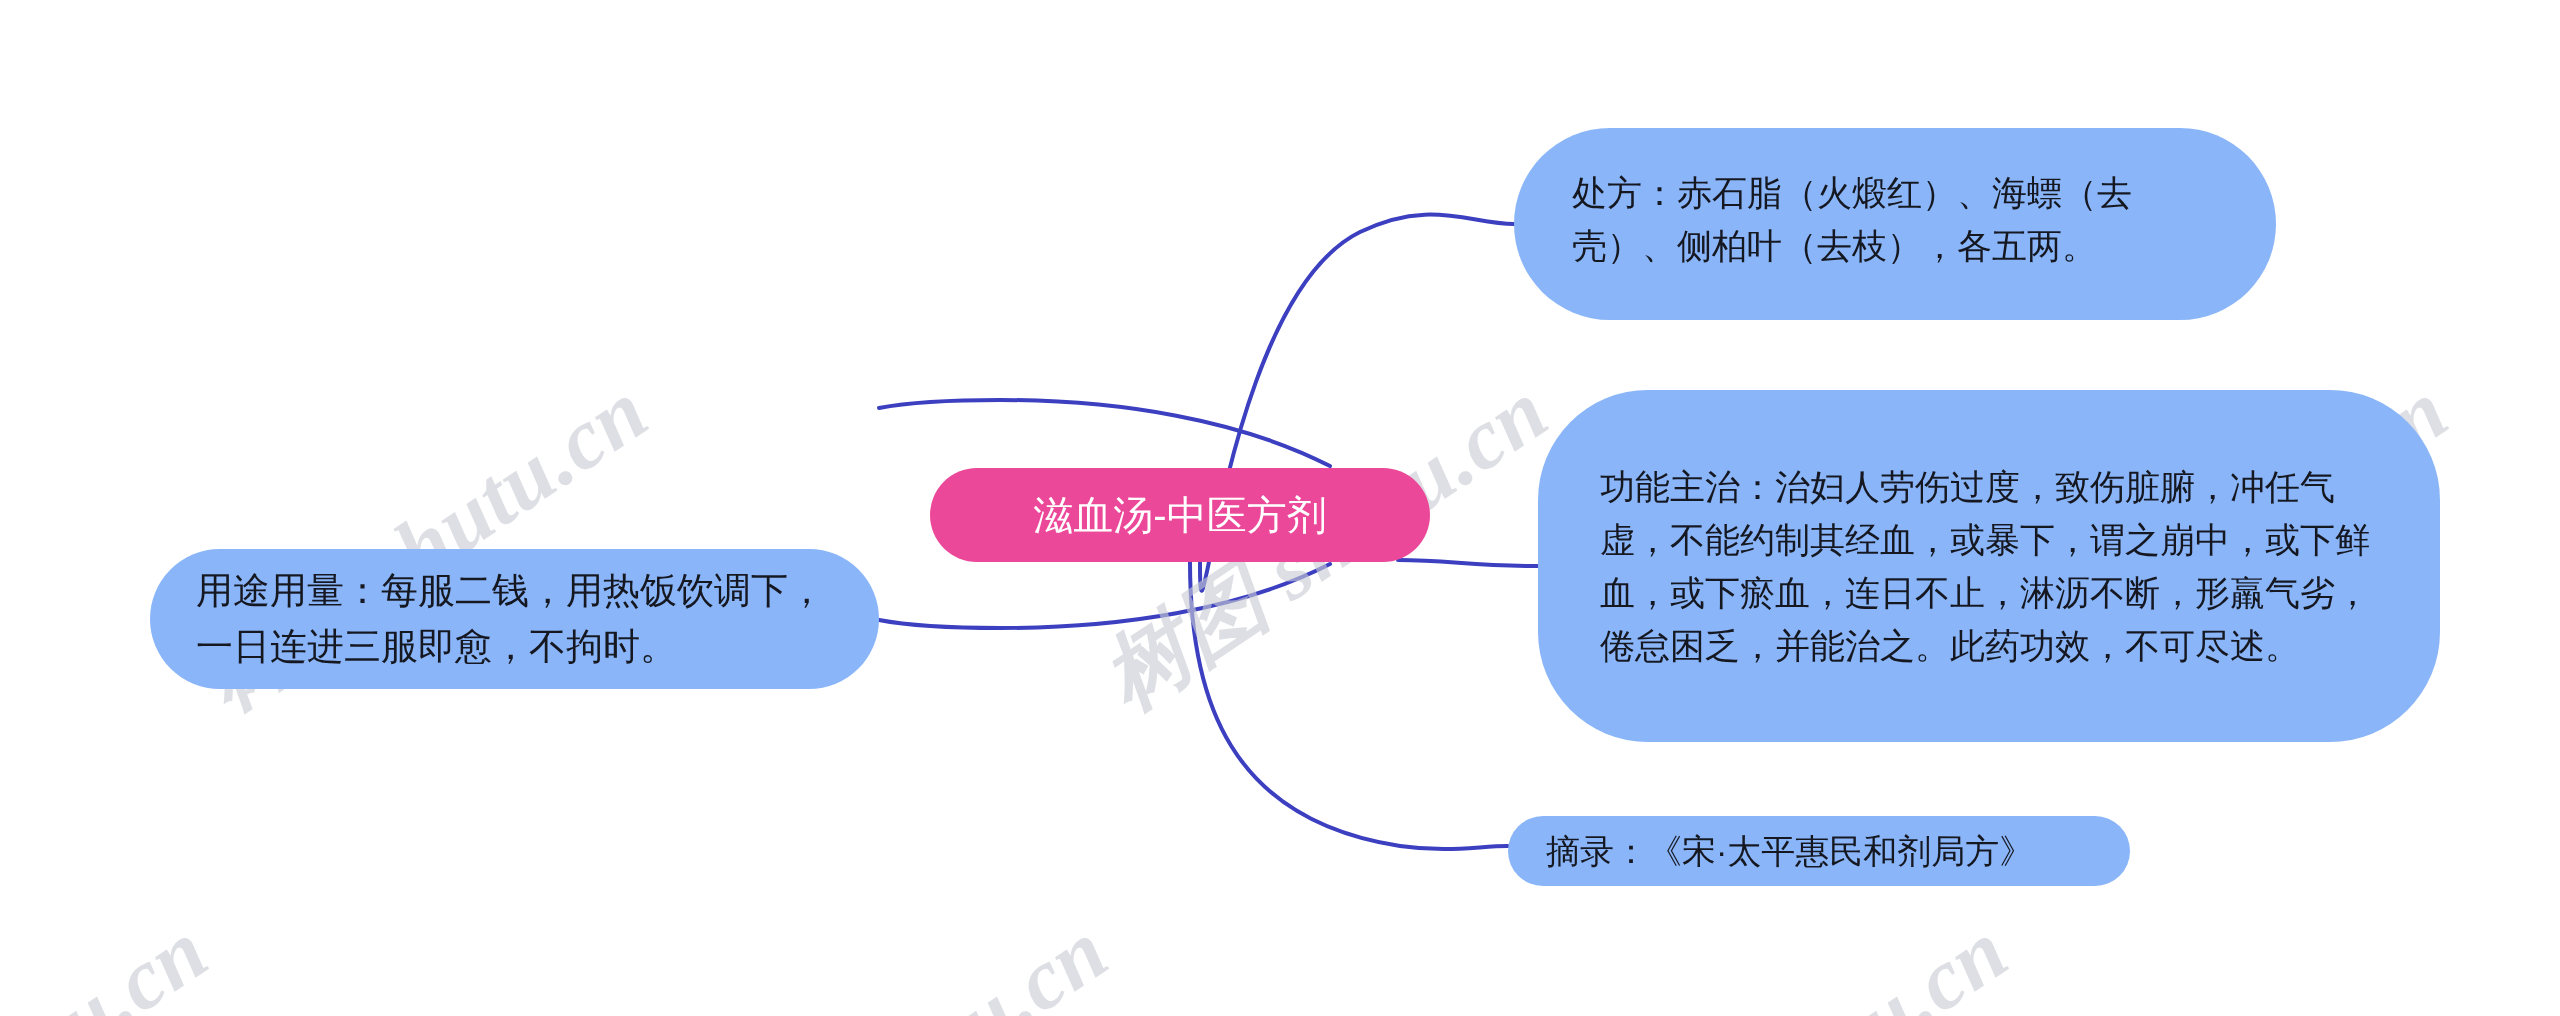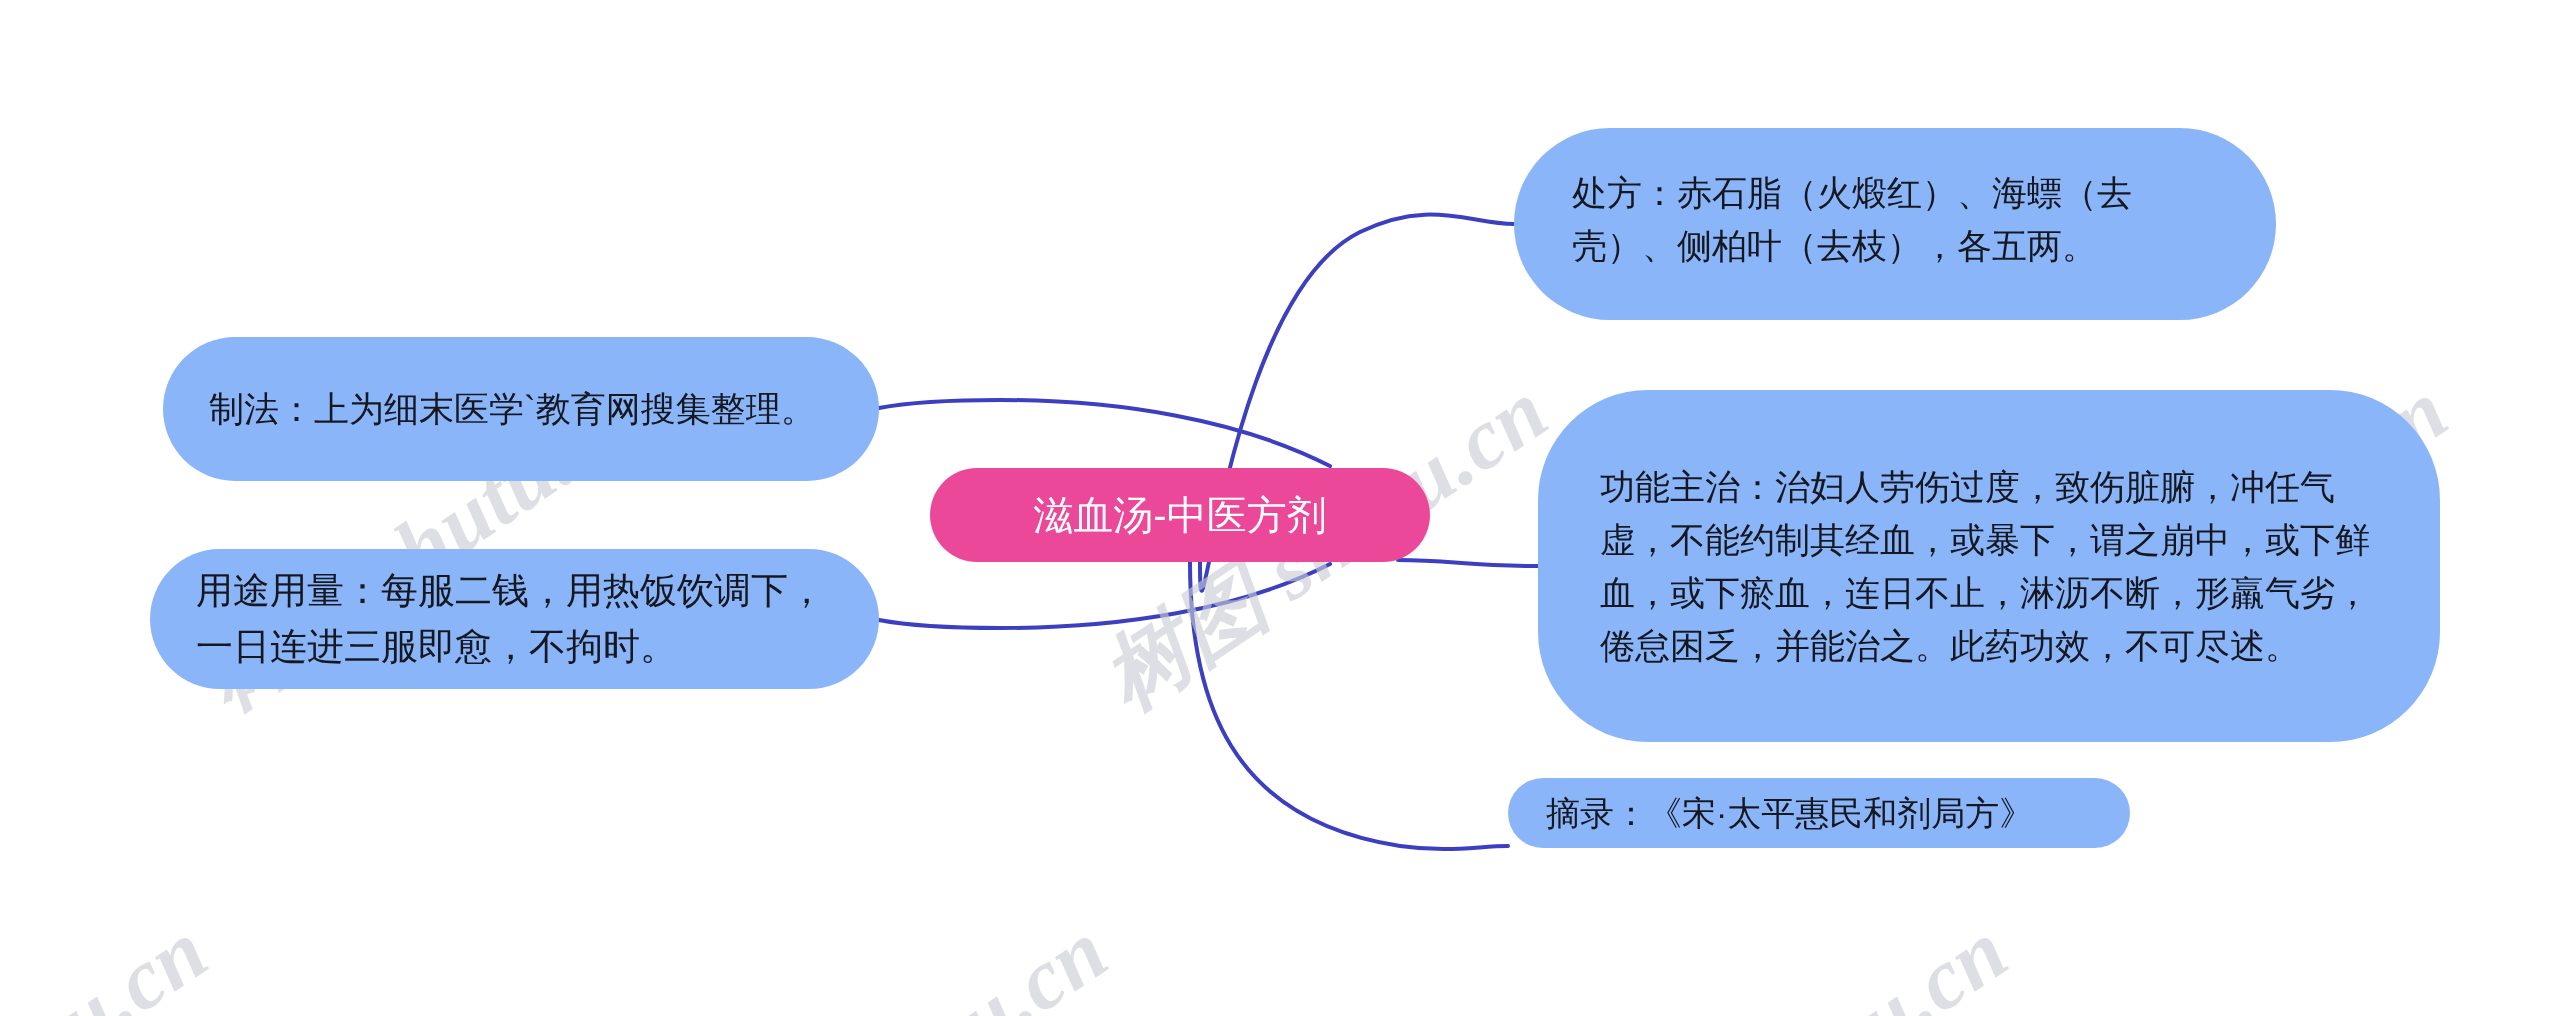--- a/index.html
+++ b/index.html
@@ -101,21 +101,21 @@
     width: 902px;
     height: 352px;
     border-radius: 110px;
     padding: 20px 60px 20px 62px;
   }
   #node-indications .node-text {
     font-size: 35px;
   }
   #node-source {
     left: 1508px;
-    top: 778px;
+    top: 816px;
     width: 622px;
     height: 70px;
     border-radius: 35px;
     padding: 16px 38px;
   }
   #node-source .node-text {
     font-size: 34px;
     line-height: 1.2;
   }
   
@@ -181,21 +181,18 @@
   </div>
 
   <div class="node branch-node" id="node-indications">
     <div class="node-text">功能主治：治妇人劳伤过度，致伤脏腑，冲任气虚，不能约制其经血，或暴下，谓之崩中，或下鲜血，或下瘀血，连日不止，淋沥不断，形羸气劣，倦怠困乏，并能治之。此药功效，不可尽述。</div>
   </div>
 
   <div class="node branch-node" id="node-source">
     <div class="node-text">摘录：《宋·太平惠民和剂局方》</div>
   </div>
 
-  <div class="node branch-node" id="node-preparation">
-    <div class="node-text">制法：上为细末医学`教育网搜集整理。</div>
-  </div>
 
   <div class="node branch-node" id="node-dosage">
     <div class="node-text">用途用量：每服二钱，用热饭饮调下，一日连进三服即愈，不拘时。</div>
   </div>
 
 </div>
 
 </body></html>

